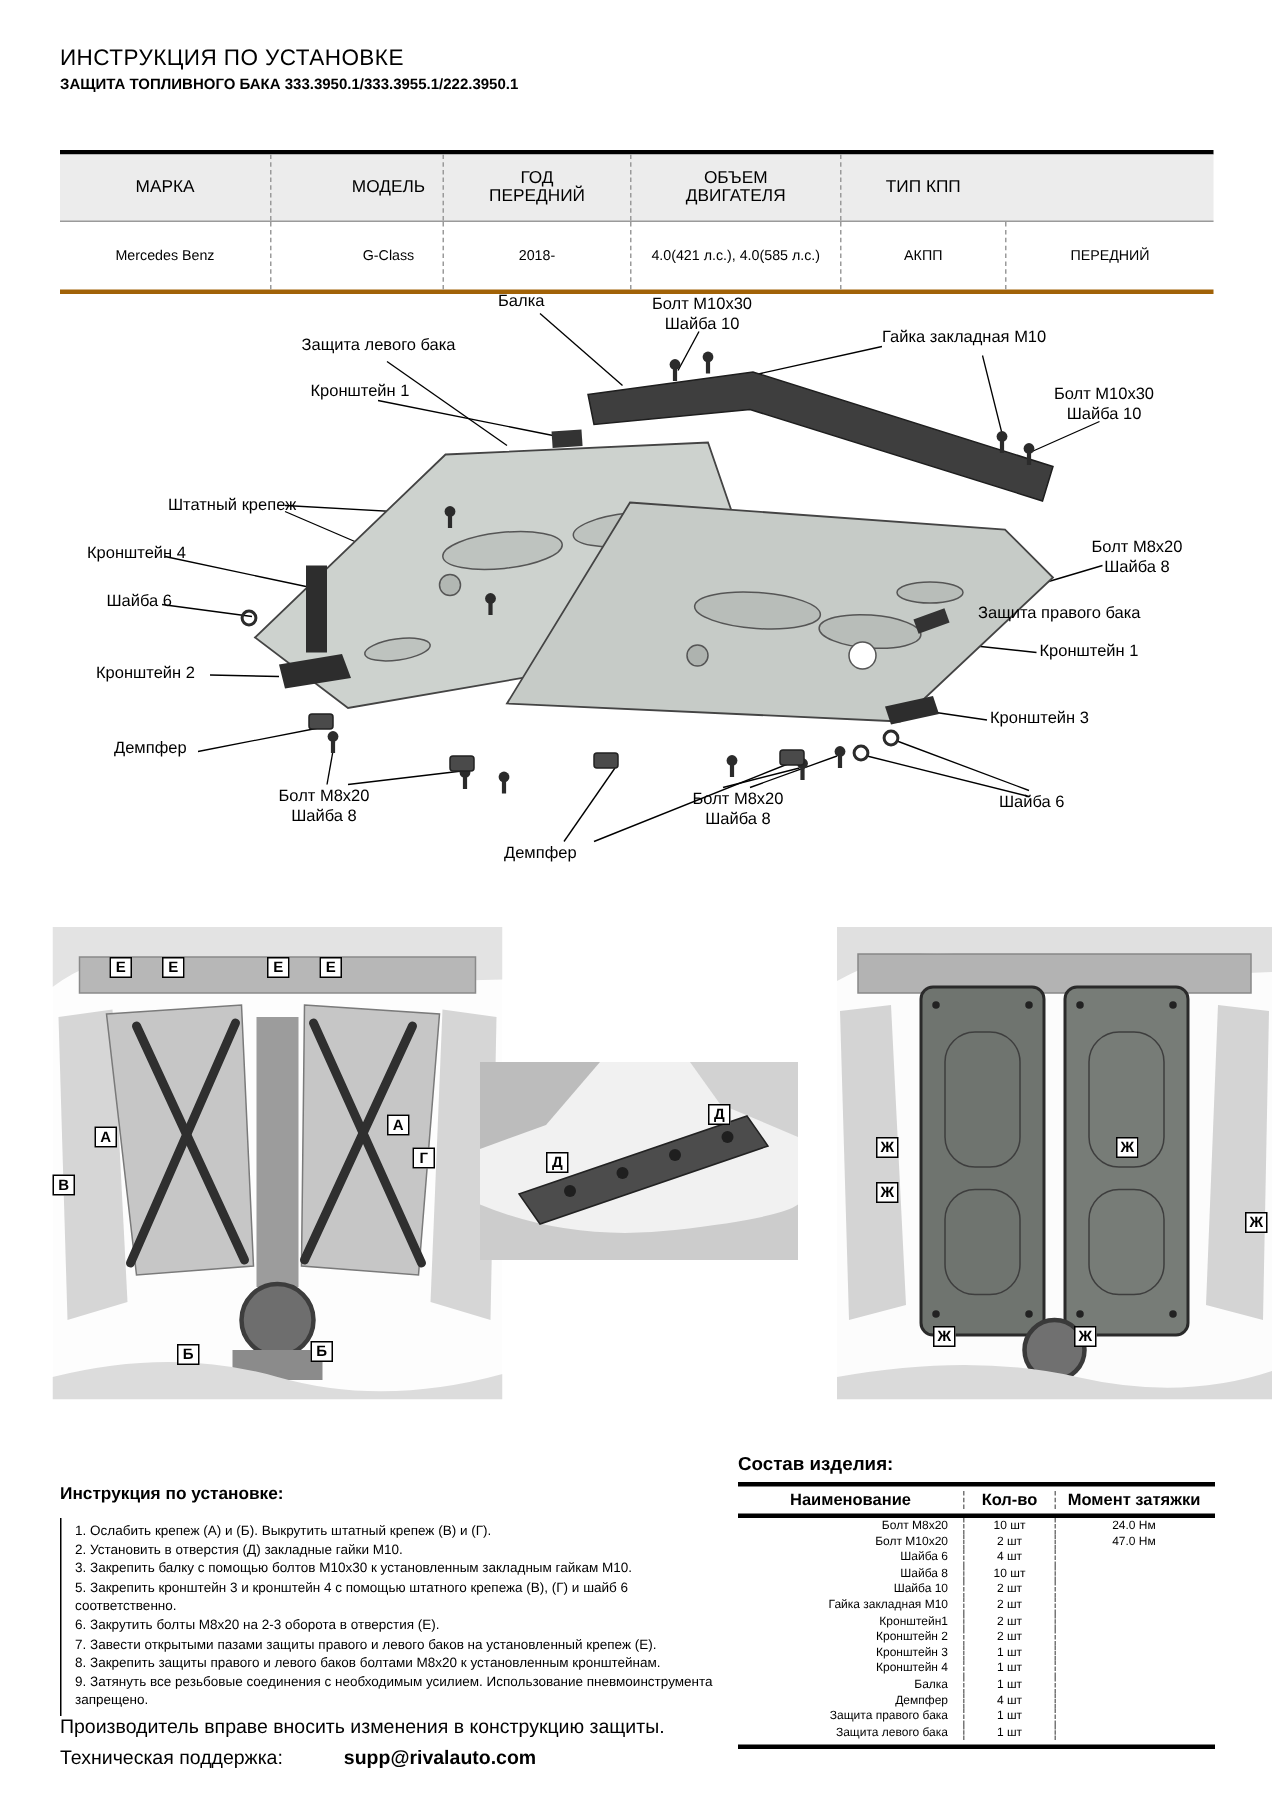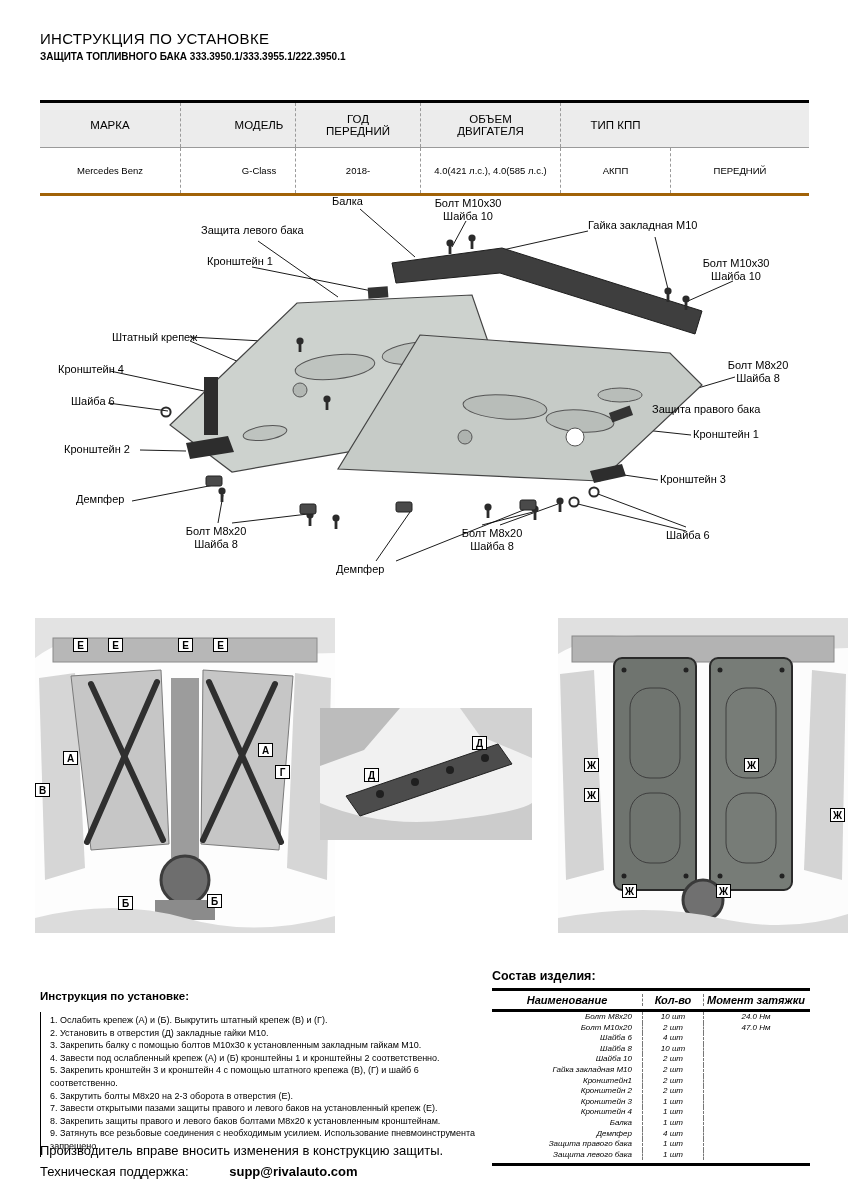--- a/index.html
+++ b/index.html
@@ -39,21 +39,21 @@
 
   
   .instructions{position:absolute;left:40px;top:942px;width:447px;margin-top:48px;}
   .instructions h3{font-size:11.5px;font-weight:bold;margin:0 0 10px 0;}
   .steps{border-left:1px solid #000;padding:2px 0 4px 9px;}
   .step{font-size:9px;line-height:1.4;}
 
   
   .parts{position:absolute;left:492px;top:969px;width:318px;}
   .parts h3{font-size:12.5px;font-weight:bold;margin:0 0 5px 0;}
-  .parts-table{border-top:3px solid #000;border-bottom:3px solid #000;padding-bottom:3px;font-style:italic;}
+  .parts-table{border-top:3px solid #000;border-bottom:3px solid #000;padding-bottom:3px;}
   .parts-header{display:flex;font-weight:bold;font-size:11px;border-bottom:3px solid #000;padding:3px 0;}
   .ph{box-sizing:border-box;text-align:center;}
   .ph-name{width:150px;}
   .ph-qty{width:62px;border-left:1px dashed #777;border-right:1px dashed #777;}
   .ph-torque{width:104px;}
   .parts-row{display:flex;font-size:8px;line-height:10.6px;}
   .p-name{width:150px;text-align:right;padding-right:10px;box-sizing:border-box;}
   .p-qty{width:62px;text-align:center;border-left:1px dashed #777;border-right:1px dashed #777;box-sizing:border-box;}
   .p-torque{width:104px;text-align:center;box-sizing:border-box;}
 
@@ -290,21 +290,20 @@
   <div class="marker" style="left:64px;top:266px;">Ж</div>
   <div class="marker" style="left:158px;top:266px;">Ж</div>
 </div>
 
 <div class="instructions">
   <h3>Инструкция по установке:</h3>
   <div class="steps">
     <div class="step">1. Ослабить крепеж (А) и (Б). Выкрутить штатный крепеж (В) и (Г).</div>
     <div class="step">2. Установить в отверстия (Д) закладные гайки М10.</div>
     <div class="step">3. Закрепить балку с помощью болтов М10х30 к установленным закладным гайкам М10.</div>
-    <div class="step">4. Завести под ослабленный крепеж (А) и (Б) кронштейны 1 и кронштейны 2 соответственно.</div>
     <div class="step">5. Закрепить кронштейн 3 и кронштейн 4 с помощью штатного крепежа (В), (Г) и шайб 6 соответственно.</div>
     <div class="step">6. Закрутить болты М8х20 на 2-3 оборота в отверстия (Е).</div>
     <div class="step">7. Завести открытыми пазами защиты правого и левого баков на установленный крепеж (Е).</div>
     <div class="step">8. Закрепить защиты правого и левого баков болтами М8х20 к установленным кронштейнам.</div>
     <div class="step">9. Затянуть все резьбовые соединения с необходимым усилием. Использование пневмоинструмента запрещено.</div>
   </div>
 </div>
 
 <div class="parts">
   <h3>Состав изделия:</h3>

